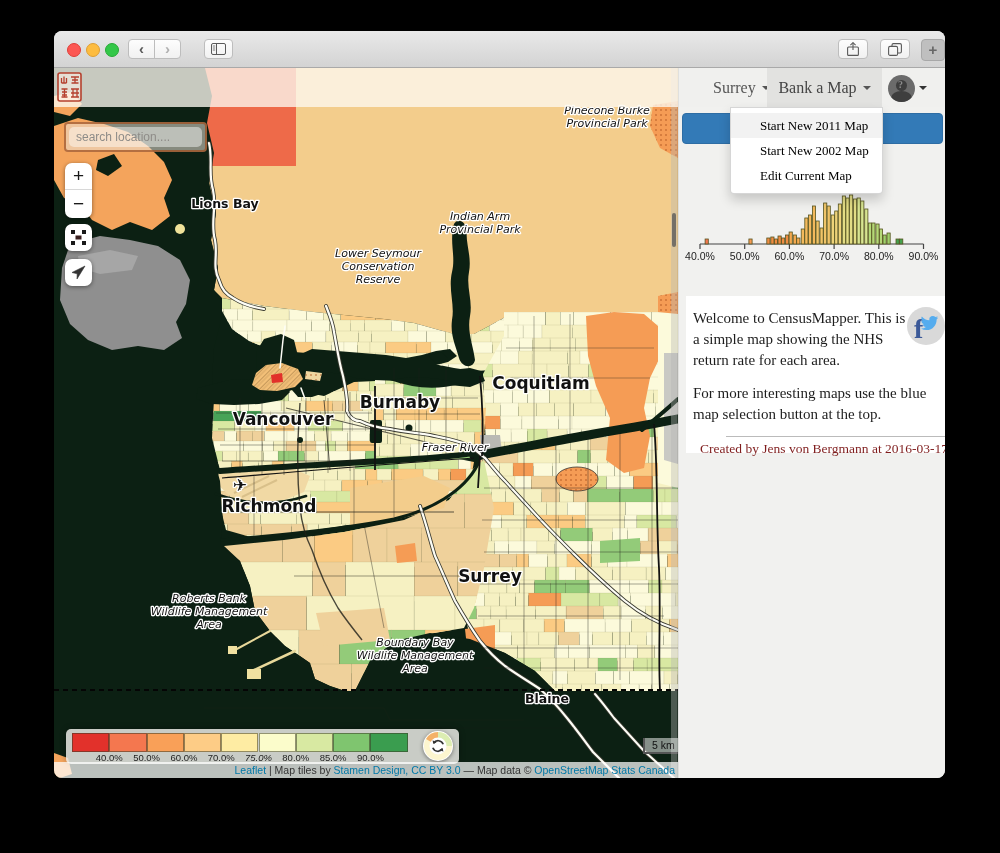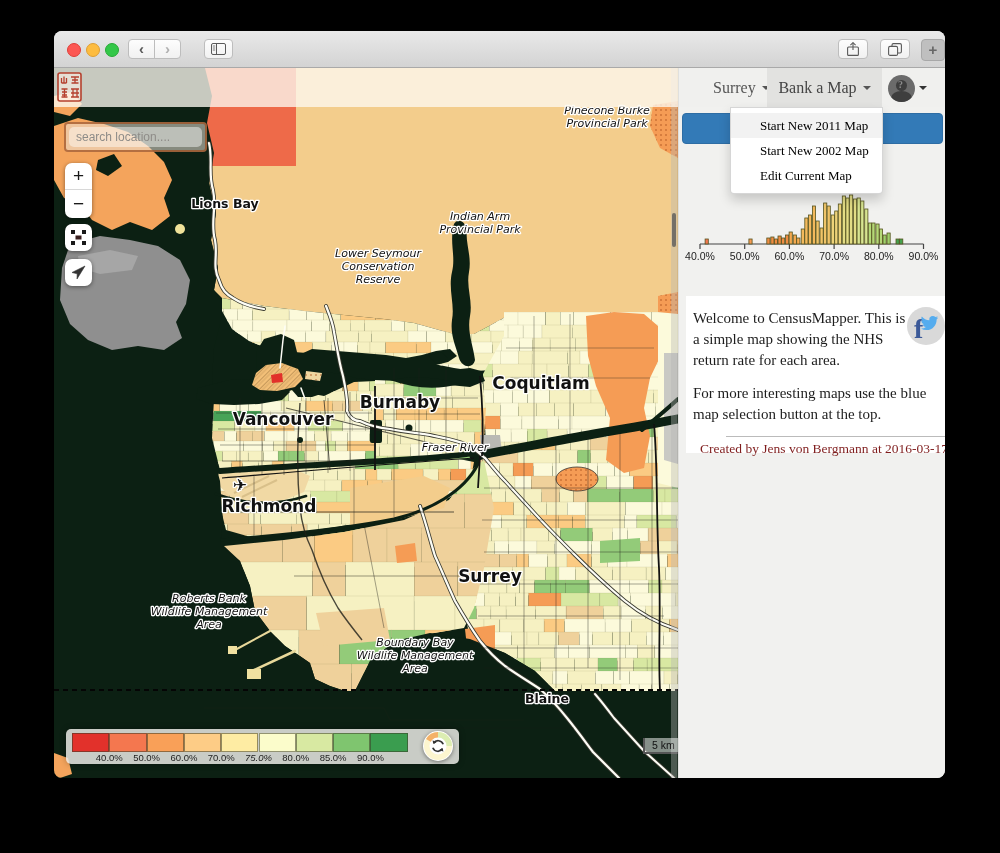--- a/index.html
+++ b/index.html
@@ -1163,20 +1163,23 @@
           <path d="M9.6 9.2 l0.6 3.6 3.4 -1.2z" fill="#333"></path>
           <path d="M9.8 16.8 a5.4 5.4 0 0 0 9.6 1" fill="none" stroke="#333" stroke-width="1.7"></path>
           <path d="M20.4 20.8 l-0.6-3.6 -3.4 1.2z" fill="#333"></path>
         </svg>
       </div>
 
       <div id="scalebar">5 km</div>
       <div id="mapscroll">
           <div class="thumb"></div>
         </div>
+      <div id="attrib">
+        <a>Leaflet</a><span> | Map tiles by </span><a>Stamen Design, CC BY 3.0</a><span> — Map data © </span><a>OpenStreetMap</a><a> Stats Canada</a>
+      </div>
     </div>
 
     <div id="sidebar">
       <div id="nav">
         <div class="navitem" id="nav-about">
           <span>Surrey</span>
           <span class="caret"></span>
         </div>
         <div class="navitem" id="nav-make">
           <span>Bank a Map</span>

